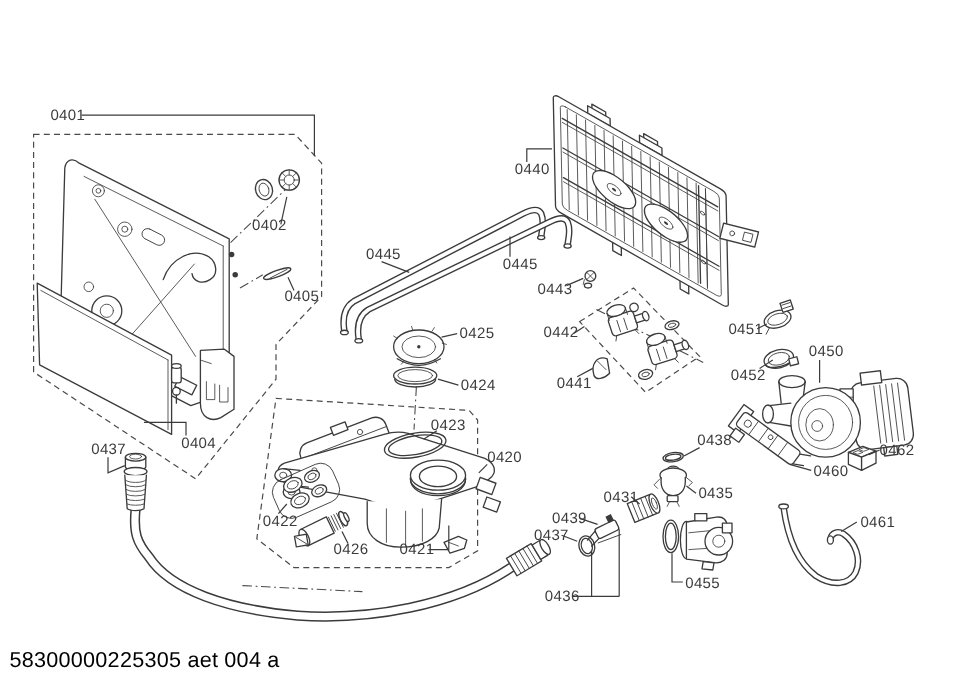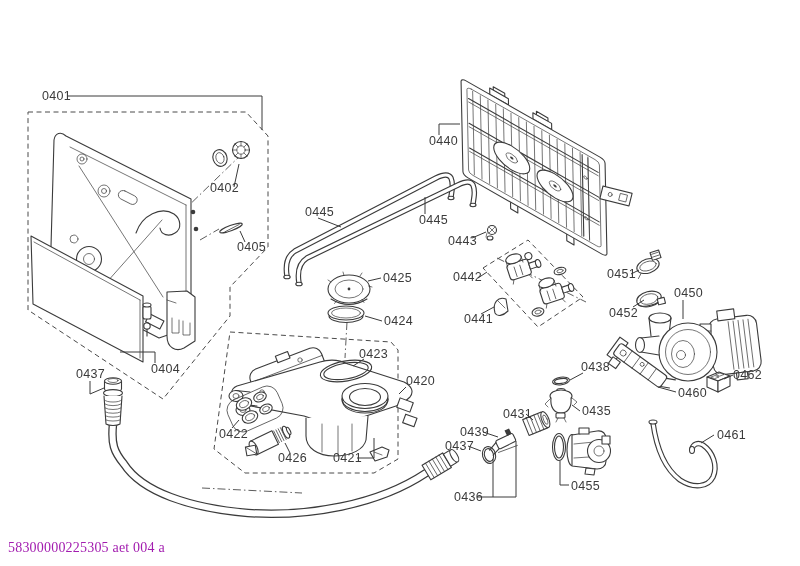--- a/index.html
+++ b/index.html
@@ -11,22 +11,22 @@
   .thin{stroke-width:0.7;}
   .dash{fill:none;stroke:#4a4a4a;stroke-width:1;stroke-dasharray:5 3.5;}
   .dashdot{fill:none;stroke:#4a4a4a;stroke-width:0.9;stroke-dasharray:8 3 1.5 3;}
   .tube-o{fill:none;stroke:#3b3b3b;stroke-width:5.5;stroke-linecap:round;}
   .tube-i{fill:none;stroke:#fff;stroke-width:3.2;stroke-linecap:round;}
   .hose-o{fill:none;stroke:#3b3b3b;stroke-width:8.5;stroke-linecap:round;}
   .hose-i{fill:none;stroke:#fff;stroke-width:6;stroke-linecap:round;}
   .dk{fill:#3b3b3b;stroke:none;}
   .part-label{font:12.5px "Liberation Sans",sans-serif;fill:#3b3b3b;letter-spacing:.3px;}
   .leader{fill:none;stroke:#3b3b3b;stroke-width:1;}
-  #footer-code{position:absolute;left:8px;top:540px;font-size:14px;color:#a21caf;
-               letter-spacing:.2px;font-family:Liberation Serif, serif;}
+  #footer-code{position:absolute;left:8px;top:540px;font-size:18px;color:#000000;
+               letter-spacing:.2px;}
 </style>
 </head>
 <body>
 
 <div id="canvas">
 <svg id="art" width="800" height="566" viewBox="0 0 800 566">
 
   <g>
     <polygon class="dash" points="28,112 246,112 268,136 268,247 230,287 230,316 163,399 28,310"></polygon>
     <polygon class="dash" points="230,332 391,342 398,350 398,459 374,473 245,473 214,449"></polygon>

